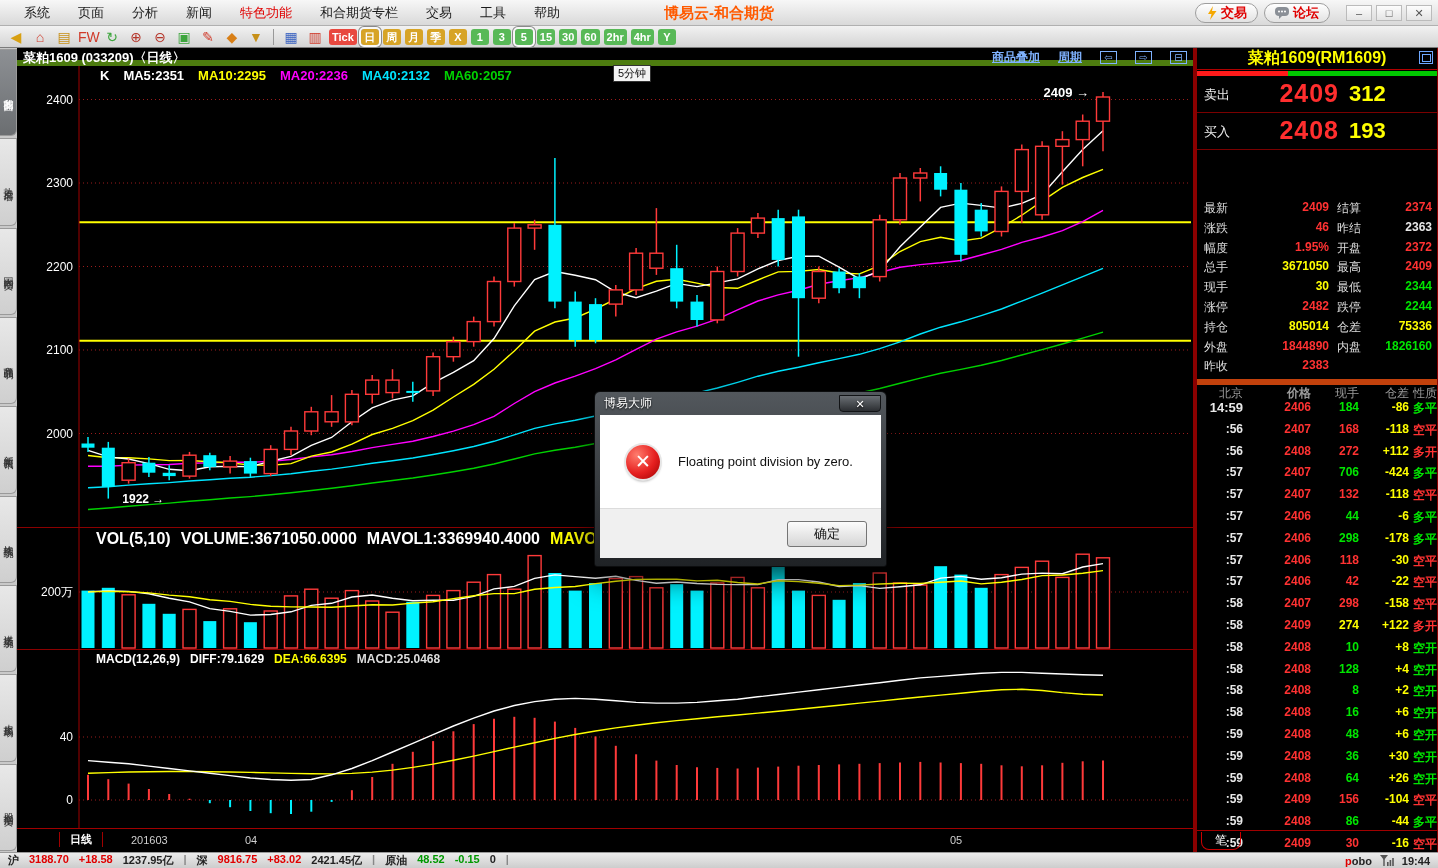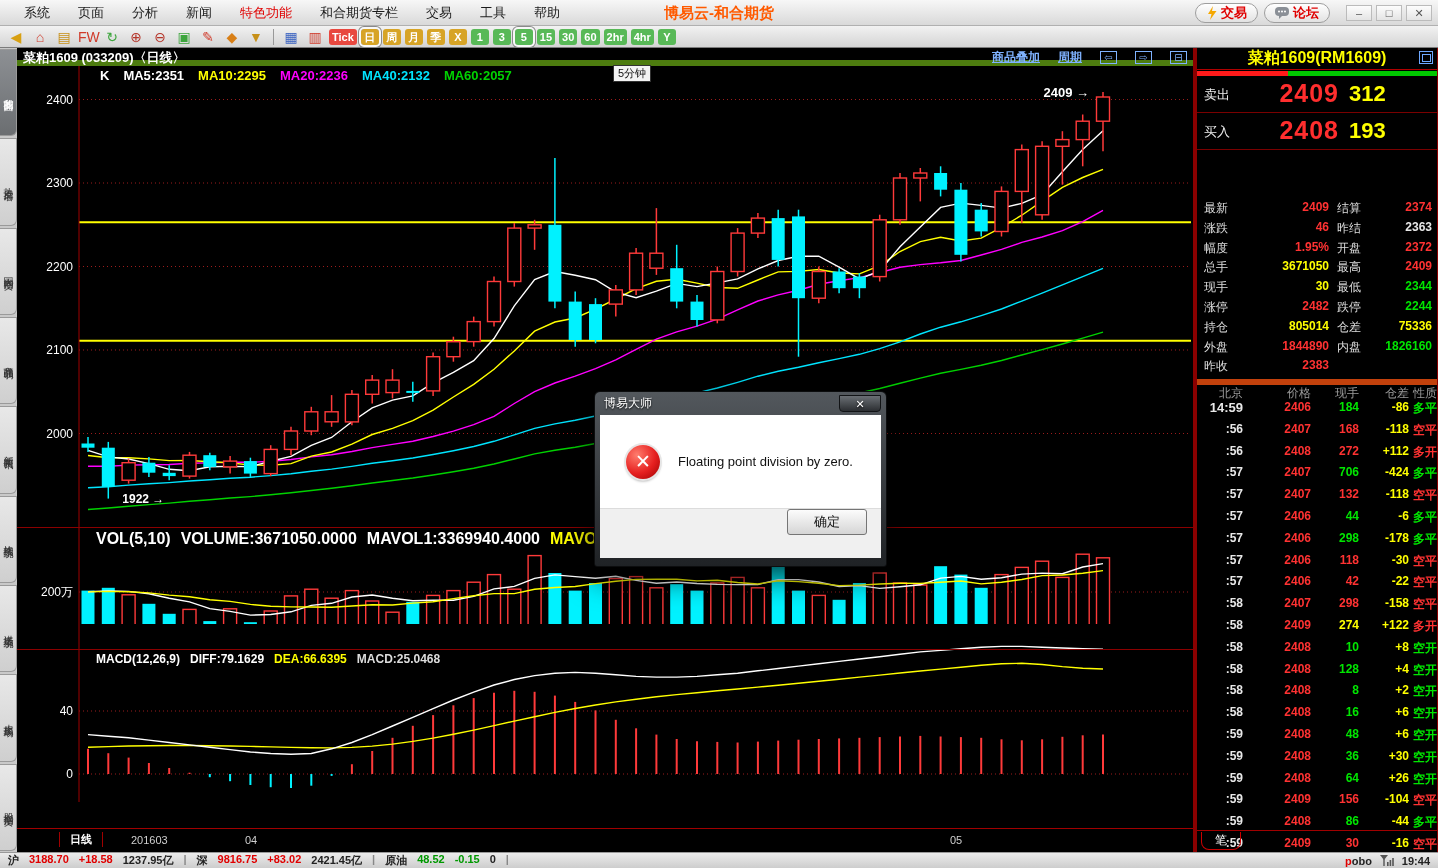--- a/index.html
+++ b/index.html
@@ -77,21 +77,21 @@
   
   .statusbar{position:absolute;left:0;top:852px;width:1438px;height:16px;background:linear-gradient(#ececec,#cdcdcd);border-top:1px solid #9a9a9a;display:flex;align-items:center;font-size:11px;font-weight:bold;color:#222;padding:0 8px;gap:10px;}
   .sb-right{margin-left:auto;display:flex;align-items:center;gap:8px;}
   
   .dialog{position:absolute;left:594px;top:391px;width:293px;height:176px;background:linear-gradient(#53585d,#1f2225);border:1px solid #0c0d0e;border-radius:6px 6px 3px 3px;box-shadow:0 10px 30px rgba(0,0,0,.75);z-index:20;padding:0 5px 5px 5px;}
   .dlg-title{height:23px;display:flex;align-items:center;color:#fff;font-size:12px;padding-left:4px;text-shadow:0 1px 2px #000;}
   .dlg-close{margin-left:auto;width:42px;height:17px;background:linear-gradient(#6a6f74,#2b2e31);border:1px solid #121416;border-radius:0 0 4px 4px;color:#fff;font-size:11px;font-weight:bold;text-align:center;line-height:16px;}
   .dlg-body{height:93px;background:#fff;display:flex;align-items:center;padding-left:26px;gap:18px;}
   .err-ico{width:34px;height:34px;border-radius:50%;background:radial-gradient(circle at 11px 10px,#ff7d6e,#e62020 55%,#9c0000);box-shadow:0 0 0 2px #e6e6e6,0 2px 3px rgba(0,0,0,.4);color:#fff;font-size:19px;font-weight:bold;text-align:center;line-height:33px;}
   .dlg-msg{color:#111;font-size:13px;}
-  .dlg-foot{height:50px;background:#f0f0f0;border-top:1px solid #dcdcdc;display:flex;align-items:flex-start;justify-content:flex-end;padding-right:14px;}
+  .dlg-foot{height:50px;background:#f0f0f0;border-top:1px solid #dcdcdc;display:flex;align-items:center;justify-content:flex-end;padding-right:14px;}
   .ok-btn{width:80px;height:26px;background:linear-gradient(#fcfcfc,#d5d5d5);border:1px solid #757575;border-radius:3px;font-size:13px;color:#111;text-align:center;line-height:24px;}
 </style>
 </head>
 <body>
 
 <div class="app">
 
   <div class="titlebar">
     <div class="app-title">博易云-和合期货</div>
     <div class="menu">
@@ -365,21 +365,21 @@
         <rect x="978" y="46.6" width="13" height="73.4" fill="#000" stroke="#ff3a3a" stroke-width="1.4"></rect>
         <rect x="998.3000000000001" y="39.4" width="13" height="80.6" fill="#000" stroke="#ff3a3a" stroke-width="1.4"></rect>
         <rect x="1018.5999999999999" y="33.2" width="13" height="86.8" fill="#000" stroke="#ff3a3a" stroke-width="1.4"></rect>
         <rect x="1038.9" y="49.4" width="13" height="70.6" fill="#000" stroke="#ff3a3a" stroke-width="1.4"></rect>
         <rect x="1059.2" y="26.2" width="13" height="93.8" fill="#000" stroke="#ff3a3a" stroke-width="1.4"></rect>
         <rect x="1079.5" y="29.8" width="13" height="90.2" fill="#000" stroke="#ff3a3a" stroke-width="1.4"></rect>
         <polyline fill="none" stroke="#fff" stroke-width="1.4" points="71,63.7 91.3,62.9 111.6,63.4 131.9,65.8 152.2,70.2 172.5,73.9 192.8,80.6 213.1,83.4 233.4,87.1 253.70000000000002,86.5 274,83.8 294.3,77.4 314.6,75.3 334.90000000000003,69.0 355.2,67.0 375.5,70.2 395.8,72.7 416.1,72.2 436.40000000000003,72.2 456.7,68.4 477,60.9 497.3,58.4 517.6,50.4 537.9000000000001,46.9 558.2,48.6 578.5,50.3 598.8000000000001,48.2 619.1,52.4 639.4,55.3 659.7,54.0 680,55.5 700.3000000000001,56.4 720.6,56.6 740.9,56.6 761.2,51.6 781.5,51.6 801.8000000000001,54.0 822.1,58.5 842.4,57.6 862.7,60.4 883,58.8 903.3000000000001,56.8 923.6,50.1 943.9,48.4 964.2,51.3 984.5,49.7 1004.8000000000001,46.1 1025.1,45.1 1045.4,45.7 1065.7,39.0 1086,35.6"></polyline>
         <polyline fill="none" stroke="#ffff00" stroke-width="1.4" points="71,63.9 91.3,63.4 111.6,63.7 131.9,64.9 152.2,67.1 172.5,68.8 192.8,71.7 213.1,73.4 233.4,76.4 253.70000000000002,78.3 274,78.9 294.3,79.0 314.6,79.3 334.90000000000003,78.0 355.2,76.7 375.5,77.0 395.8,75.1 416.1,73.7 436.40000000000003,70.6 456.7,67.7 477,65.6 497.3,65.6 517.6,61.3 537.9000000000001,59.5 558.2,58.5 578.5,55.6 598.8000000000001,53.3 619.1,51.4 639.4,51.1 659.7,51.3 680,52.9 700.3000000000001,52.3 720.6,54.5 740.9,56.0 761.2,52.8 781.5,53.6 801.8000000000001,55.2 822.1,57.6 842.4,57.1 862.7,56.0 883,55.2 903.3000000000001,55.4 923.6,54.3 943.9,53.0 964.2,55.9 984.5,54.3 1004.8000000000001,51.5 1025.1,47.6 1045.4,47.0 1065.7,45.2 1086,42.6"></polyline>
         <line x1="62" y1="0" x2="62" y2="122" stroke="#a00000"></line>
       </svg></div>
-  <div class="pane" id="pane-macd" style="top:624px;width:1178px;height:178px;"><svg width="1178" height="178">
+  <div class="pane" id="pane-macd" style="top:650px;width:1178px;height:178px;"><svg width="1178" height="178">
         <line x1="62" y1="87.0" x2="1174" y2="87.0" stroke="#9b1c1c" stroke-dasharray="1 3"></line>
         <text x="56" y="91" fill="#fff" font-size="12" text-anchor="end">40</text>
         <line x1="62" y1="150.0" x2="1174" y2="150.0" stroke="#9b1c1c" stroke-dasharray="1 3"></line>
         <text x="56" y="154" fill="#fff" font-size="12" text-anchor="end">0</text>
         <line x1="71" y1="150" x2="71" y2="124.8" stroke="#ff3a3a" stroke-width="2"></line>
         <line x1="91.3" y1="150" x2="91.3" y2="129.2" stroke="#ff3a3a" stroke-width="2"></line>
         <line x1="111.6" y1="150" x2="111.6" y2="133.6" stroke="#ff3a3a" stroke-width="2"></line>
         <line x1="131.9" y1="150" x2="131.9" y2="139.0" stroke="#ff3a3a" stroke-width="2"></line>
         <line x1="152.2" y1="150" x2="152.2" y2="144.0" stroke="#ff3a3a" stroke-width="2"></line>
         <line x1="172.5" y1="150" x2="172.5" y2="148.7" stroke="#ff3a3a" stroke-width="2"></line>
@@ -511,21 +511,21 @@
         </div>
         <div class="qrow">
           <span class="l1">昨收</span>
           <span class="v1 cr">2383</span>
           <span class="l2"></span>
           <span class="v2 cw"></span>
         </div>
       </div>
     <div class="tick-head">
         <span class="c-time" style="color: rgb(154, 154, 154); font-weight: normal;">北京</span>
-        <span class="c-prc" style="color: rgb(154, 154, 154); font-weight: normal;">价格</span>
+        <span class="c-prc" style="color: rgb(154, 154, 154); font-weight: bold;">价格</span>
         <span class="c-vol" style="color: rgb(154, 154, 154); font-weight: normal;">现手</span>
         <span class="c-dlt" style="color: rgb(154, 154, 154); font-weight: normal;">仓差</span>
         <span class="c-nat" style="color: rgb(154, 154, 154); font-weight: normal;">性质</span>
       </div>
     <div class="tick-rows">
         <div class="trow">
           <span class="c-time" style="font-size: 13px;">14:59</span>
           <span class="c-prc cr">2406</span>
           <span class="c-vol cg">184</span>
           <span class="c-dlt">-86</span>

